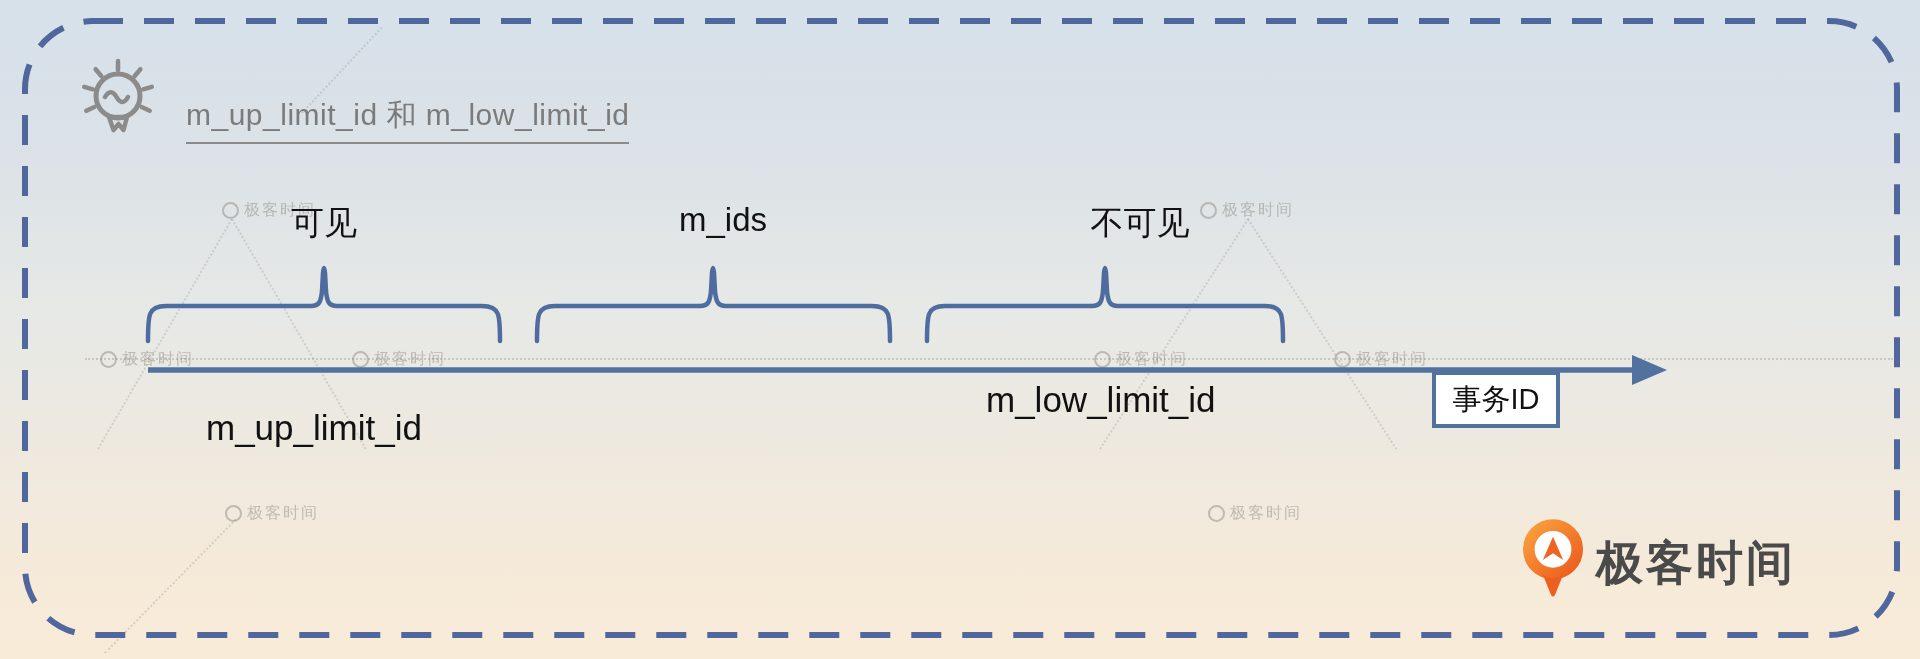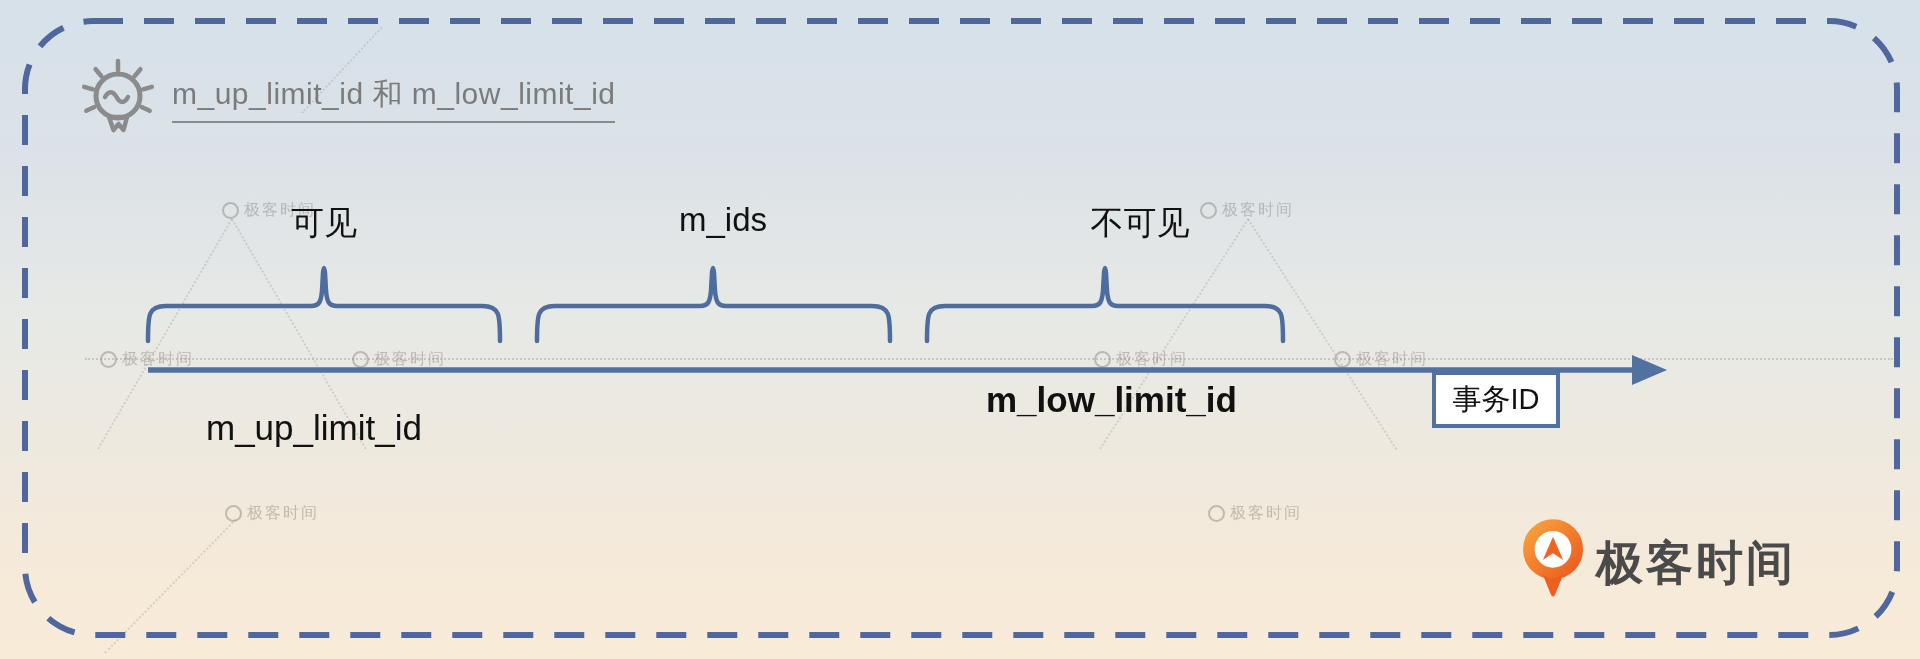--- a/index.html
+++ b/index.html
@@ -11,21 +11,21 @@
   .layer{position:absolute;left:0;top:0;}
   
   .wm{position:absolute;display:inline-flex;align-items:center;gap:5px;
       color:#8f8b83;opacity:.5;font-size:16px;letter-spacing:2px;z-index:1;}
   .wm-pin{width:13px;height:13px;border:2.5px solid currentColor;border-radius:50%;display:inline-block;}
   .wm-dotline{position:absolute;left:85px;top:358px;width:1808px;height:0;
       border-top:2px dotted #a9a59c;opacity:.5;z-index:1;}
   .diag{position:absolute;height:0;border-top:2px dotted #9a968e;opacity:.33;
       transform-origin:left center;z-index:1;}
   
-  .header{position:absolute;left:78px;top:52px;display:flex;align-items:flex-start;gap:14px;z-index:3;}
+  .header{position:absolute;left:78px;top:52px;display:flex;align-items:flex-end;gap:28px;z-index:3;}
   .title{margin-top:22px;font-size:30px;color:#7b7b7b;letter-spacing:.5px;
       padding-bottom:6px;border-bottom:2px solid #8a8a8a;}
   
   .region-label{position:absolute;top:201px;transform:translateX(-50%);
       font-size:33px;color:#111;z-index:3;white-space:nowrap;}
   .axis-name{position:absolute;top:380px;font-size:35px;color:#111;z-index:3;white-space:nowrap;}
   .unit-box{position:absolute;left:1432px;top:371px;width:128px;height:57px;
       background:#fff;border:4px solid #51719f;box-sizing:border-box;
       display:flex;align-items:center;justify-content:center;
       font-size:29px;color:#111;z-index:3;}
@@ -110,21 +110,21 @@
       </g>
     </svg>
     <div class="title">m_up_limit_id 和 m_low_limit_id</div>
   </div>
 
   <div class="region-label" style="left:324px;">可见</div>
   <div class="region-label" style="left:713px;margin-left:10px;">m_ids</div>
   <div class="region-label" style="left:1140px;">不可见</div>
 
   <div class="axis-name" style="left:206px;margin-top:28px;">m_up_limit_id</div>
-  <div class="axis-name" style="left:986px;font-weight:bold;">m_low_limit_id</div>
+  <div class="axis-name" style="left:986px;">m_low_limit_id</div>
   <div class="unit-box">
     <span>事务ID</span>
   </div>
 
   <div class="brand">
     <svg width="62" height="84" viewBox="0 0 64 86">
       <defs>
         <linearGradient id="og" x1="0" y1="0" x2="1" y2="1">
           <stop offset="0" stop-color="#f9a13c"></stop>
           <stop offset="1" stop-color="#ec5b1f"></stop>

